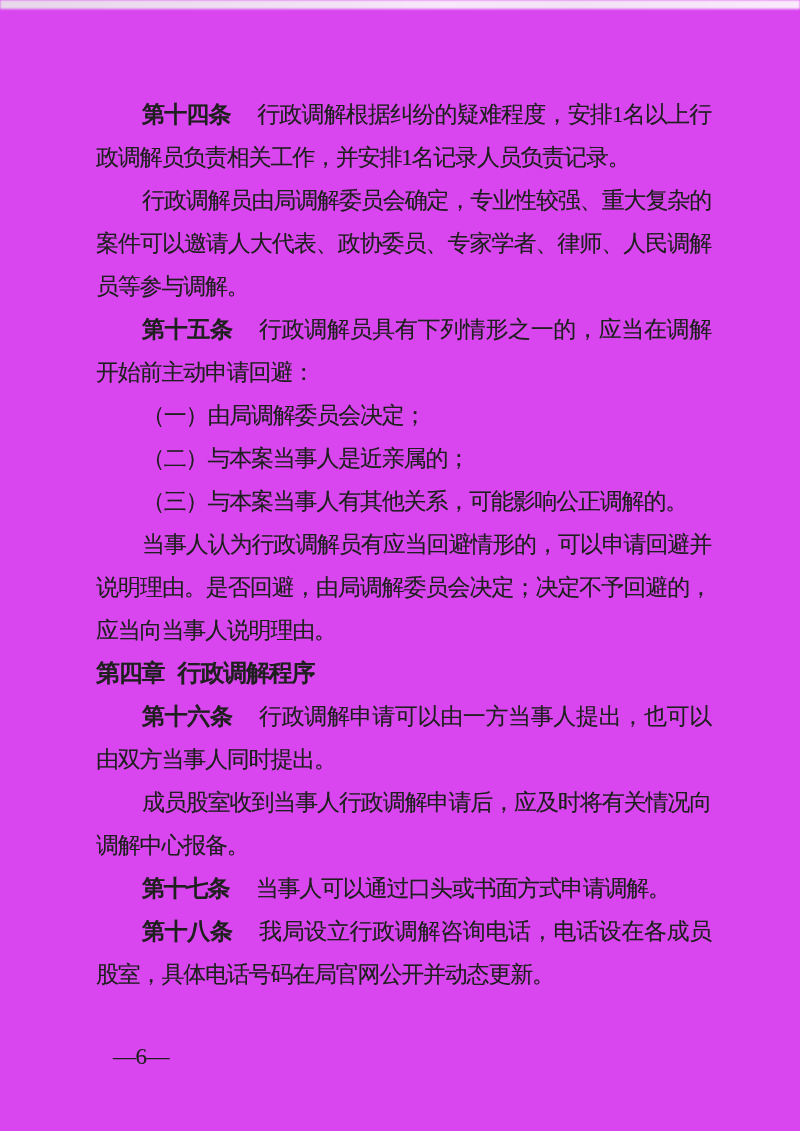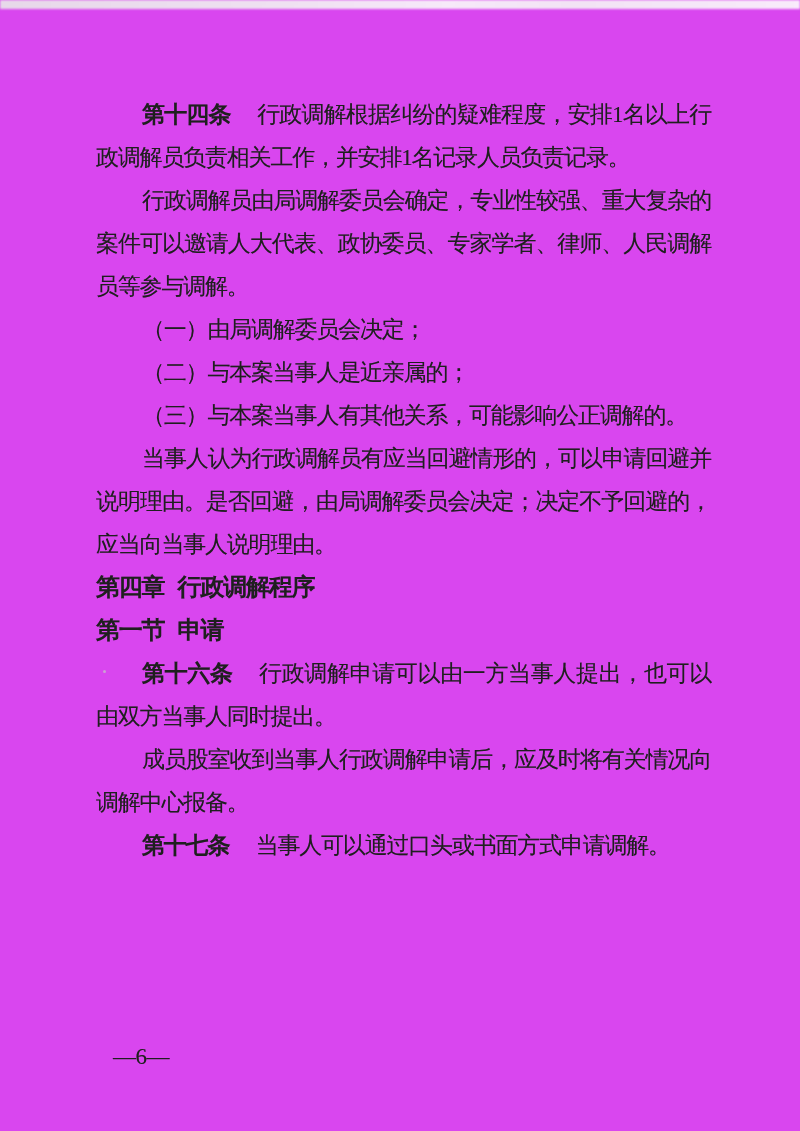--- a/index.html
+++ b/index.html
@@ -75,37 +75,38 @@
 
   <div class="scan-edge-top"></div>
   <div class="scan-speckle"></div>
 
   <main class="content">
 
     <p class="body-para"><span class="article-lead">第十四条</span><span>行政调解根据纠纷的疑难程度，安排1名以上行政调解员负责相关工作，并安排1名记录人员负责记录。</span></p>
 
     <p class="body-para"><span>行政调解员由局调解委员会确定，专业性较强、重大复杂的案件可以邀请人大代表、政协委员、专家学者、律师、人民调解员等参与调解。</span></p>
 
+    <p class="body-para"><span class="article-lead">第十五条</span><span>行政调解员具有下列情形之一的，应当在调解开始前主动申请回避：</span></p>
 
     <p class="list-item"><span>（一）由局调解委员会决定；</span></p>
 
     <p class="list-item"><span>（二）与本案当事人是近亲属的；</span></p>
 
     <p class="list-item"><span>（三）与本案当事人有其他关系，可能影响公正调解的。</span></p>
 
     <p class="body-para"><span>当事人认为行政调解员有应当回避情形的，可以申请回避并说明理由。是否回避，由局调解委员会决定；决定不予回避的，应当向当事人说明理由。</span></p>
 
     <p class="chapter-heading"><span class="heading-lead">第四章</span><span>行政调解程序</span></p>
 
-    <p class="section-heading"><span class="heading-lead">第一节</span><span>申请</span></p>
 
     <p class="body-para"><span class="article-lead">第十六条</span><span>行政调解申请可以由一方当事人提出，也可以由双方当事人同时提出。</span></p>
 
     <p class="body-para"><span>成员股室收到当事人行政调解申请后，应及时将有关情况向调解中心报备。</span></p>
 
     <p class="body-para"><span class="article-lead">第十七条</span><span>当事人可以通过口头或书面方式申请调解。</span></p>
 
+    <p class="body-para"><span class="article-lead">第十八条</span><span>我局设立行政调解咨询电话，电话设在各成员股室，具体电话号码在局官网公开并动态更新。</span></p>
 
   </main>
 
   <div class="page-number">—6—</div>
 
 </div>
 
 </body></html>

